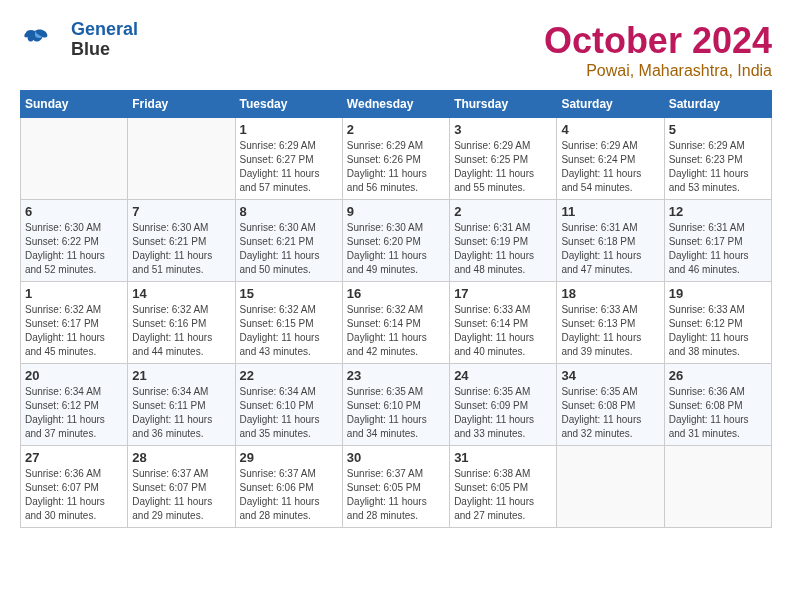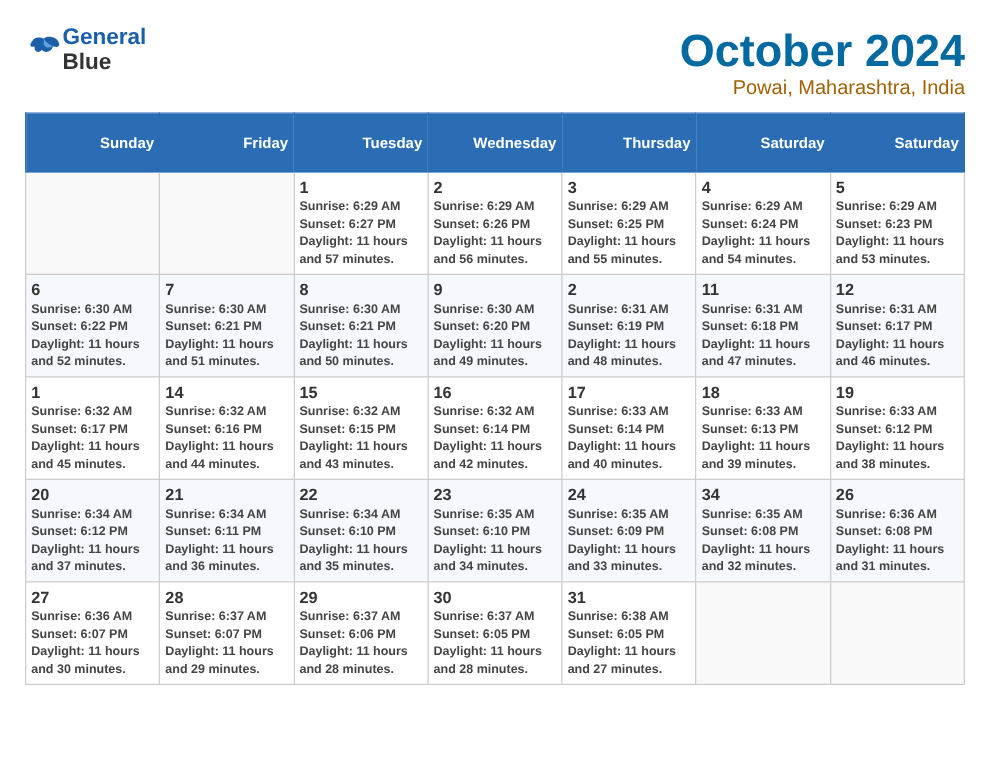--- a/index.html
+++ b/index.html
@@ -12,58 +12,58 @@
     }
     .header {
       display: flex;
       justify-content: space-between;
       align-items: flex-start;
       margin-bottom: 10px;
     }
     .logo {
       display: flex;
       align-items: center;
-      gap: 0;
+      gap: 21px;
     }
     .logo-text {
       font-size: 18px;
       font-weight: bold;
       color: #333;
       line-height: 1.1;
     }
     .logo-text span {
       color: #1a5fa8;
     }
     .logo-bird {
       width: 30px;
       height: 30px;
     }
     .title-block {
       text-align: right;
     }
     .month-title {
       font-size: 36px;
       font-weight: bold;
-      color: #0369a1;
+      color: #be185d;
       margin-left: 30px;
     }
     .location {
       font-size: 16px;
       color: #a16207;
     }
     table {
       width: 100%;
       border-collapse: collapse;
       font-size: 11px;
     }
     thead tr th {
       background-color: #2a6db5;
       color: #fff;
-      padding: 16px 4px;
-      text-align: right;
+      padding: 6px 4px;
+      text-align: left;
       font-size: 12px;
       border: 1px solid #2a6db5;
     }
     tbody tr td {
       border: 1px solid #ccc;
       vertical-align: top;
       padding: 4px;
       height: 80px;
       background: #fff;
       width: calc(100% / 7);
@@ -74,21 +74,20 @@
     .day-num {
       font-size: 13px;
       font-weight: bold;
       color: #333;
       margin-bottom: 2px;
     }
     .day-info {
       color: #444;
       font-size: 10px;
       line-height: 1.4;
-      font-weight: bold;
     }
     .empty-cell {
       background: #f9f9f9;
     }
   </style>
 </head>
 <body>
 
 <div class="header">
   <div class="logo">

